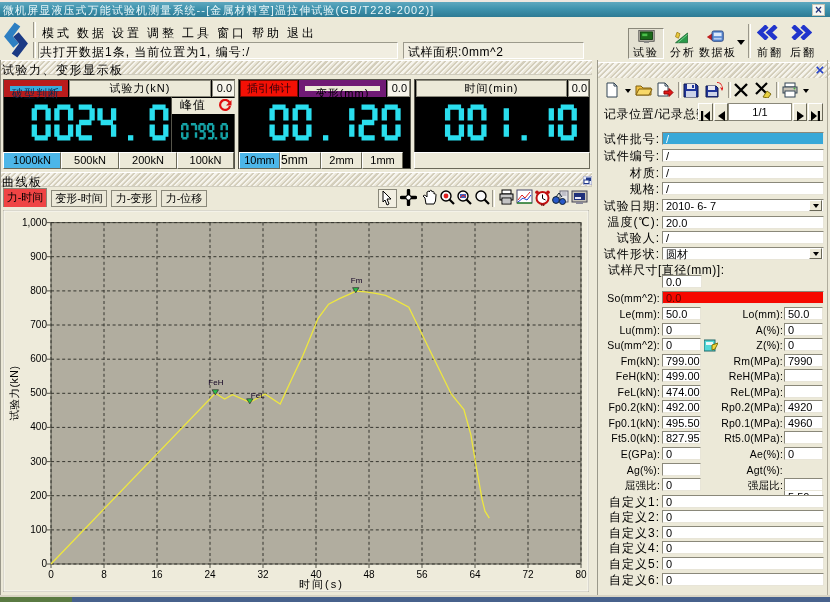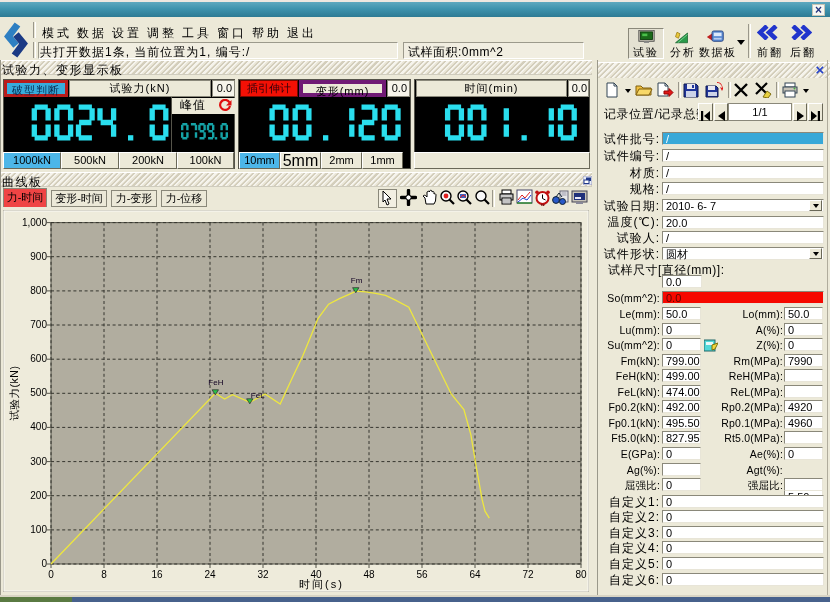--- a/index.html
+++ b/index.html
@@ -5,20 +5,21 @@
 html,body{width:830px;height:602px;overflow:hidden}
 body{font-family:"Liberation Sans",sans-serif;background:#ece9d8;position:relative}
 .abs{position:absolute}
 .hatch{background:#eae6d7 repeating-linear-gradient(135deg,rgba(255,255,255,.55) 0 1.5px,rgba(0,0,0,0) 1.5px 2.5px,rgba(170,162,138,.35) 2.5px 4px)}
 .sunk{border:1px solid;border-color:#9c9a8c #fff #fff #9c9a8c;background:#f1eee1}
 .fld{position:absolute;height:13px;background:#fff;border:1px solid;border-color:#8a887a #e8e5d8 #e8e5d8 #8a887a;font-size:11px;line-height:11px;padding:1px 0 0 3px;color:#000;white-space:nowrap}
 .lbl{position:absolute;font-size:12px;color:#000;text-align:right;white-space:nowrap;letter-spacing:1px;line-height:14px}
 </style></head><body>
 <div class="abs" style="left:0;top:0;width:830px;height:2px;background:#efe7e0"></div>
 <div class="abs" style="left:0;top:2px;width:830px;height:15px;background:linear-gradient(#5fa8bf,#3f93ae 45%,#2e7b94)">
+ <div class="abs" style="left:3px;top:1px;color:#e8f6f8;font-size:11px;letter-spacing:1.1px;white-space:nowrap">微机屏显液压式万能试验机测量系统--[金属材料室]温拉伸试验(GB/T228-2002)]</div>
  <div class="abs" style="left:812px;top:2px;width:13px;height:12px;background:#f7f7f2;border:1px solid #c8c4b4;font-size:12px;font-weight:bold;text-align:center;line-height:11px;color:#25357f">×</div>
 </div>
 <div class="abs" style="left:0;top:17px;width:830px;height:43px;background:#ece9d8"></div>
 <svg class="abs" style="left:0px;top:20px" width="30" height="40" viewBox="0 0 30 40">
 <path d="M17.5 4.5 L8.5 16.5 L16 25.5" fill="none" stroke="#2e7fc2" stroke-width="7"></path>
 <path d="M14.5 35.5 L23.5 23.5 L16 14.5" fill="none" stroke="#1b3a85" stroke-width="7"></path>
 </svg>
 <div class="abs" style="left:33px;top:22px;width:3px;height:16px;border-left:1px solid #9a978a;border-right:1px solid #fff"></div>
 <div class="abs" style="left:33px;top:42px;width:3px;height:16px;border-left:1px solid #9a978a;border-right:1px solid #fff"></div>
 <div class="abs" style="left:42px;top:25px;font-size:12px;letter-spacing:3px;white-space:nowrap">模式</div>
@@ -61,25 +62,25 @@
 <svg class="abs" style="left:790px;top:25px" width="22" height="15" viewBox="0 0 22 15">
     <path d="M3 1l7 6.5L3 14M12 1l7 6.5-7 6.5" fill="none" stroke="#2135cc" stroke-width="4.6"></path>
   </svg>
 <div class="abs" style="left:790px;top:45px;font-size:11px;letter-spacing:2px;white-space:nowrap">后翻</div>
 <div class="abs hatch" style="left:0;top:60px;width:592px;height:15px;border-top:1px solid #fff;border-bottom:1px solid #cfccbe">
 <div style="position:absolute;left:2px;top:1px;font-size:12px;letter-spacing:1.5px;white-space:nowrap">试验力、变形显示板</div>
   </div>
 <div class="abs" style="left:3px;top:79px;width:232px;height:90px;background:#000;border:1px solid #55544a"></div>
 <div class="abs" style="left:238px;top:79px;width:173px;height:90px;background:#000;border:1px solid #55544a"></div>
 <div class="abs" style="left:414px;top:79px;width:176px;height:90px;background:#000;border:1px solid #55544a"></div>
-<div class="abs" style="left:4px;top:80px;width:64px;height:17px;background:#38acdc;border:3px solid #b91c1c;color:#0a2a50;font-size:11px;text-align:center;line-height:15px;letter-spacing:1px">破型判断</div>
+<div class="abs" style="left:4px;top:80px;width:64px;height:17px;background:#38acdc;border:6px solid #b91c1c;color:#0a2a50;font-size:11px;text-align:center;line-height:15px;letter-spacing:1px">破型判断</div>
 <div class="abs" style="left:69px;top:80px;width:142px;height:17px;background:#ece9d8;border:1px solid #8a887a;font-size:11px;text-align:center;line-height:15px;letter-spacing:1px">试验力(kN)</div>
 <div class="abs" style="left:212px;top:80px;width:23px;height:17px;background:#f6f4ea;border:1px solid #8a887a;font-size:11px;text-align:right;line-height:15px;padding-right:2px">0.0</div>
 <div class="abs" style="left:240px;top:80px;width:58px;height:17px;background:#f31005;border:1px solid #7a0800;color:#30000a;font-size:11px;text-align:center;line-height:15px">插引伸计</div>
-<div class="abs" style="left:299px;top:80px;width:87px;height:17px;background:#ece9d8;border:4px solid #701a75;font-size:11px;text-align:center;line-height:15px;letter-spacing:1px">变形(mm)</div>
+<div class="abs" style="left:299px;top:80px;width:87px;height:17px;background:#ece9d8;border:6px solid #701a75;font-size:11px;text-align:center;line-height:15px;letter-spacing:1px">变形(mm)</div>
 <div class="abs" style="left:387px;top:80px;width:23px;height:17px;background:#f6f4ea;border:1px solid #8a887a;font-size:11px;text-align:right;line-height:15px;padding-right:2px">0.0</div>
 <div class="abs" style="left:416px;top:80px;width:151px;height:17px;background:#ece9d8;border:1px solid #8a887a;font-size:11px;text-align:center;line-height:15px;letter-spacing:1px">时间(min)</div>
 <div class="abs" style="left:568px;top:80px;width:21px;height:17px;background:#f6f4ea;border:1px solid #8a887a;font-size:11px;text-align:right;line-height:15px;padding-right:1px">0.0</div>
 <div class="abs" style="left:171px;top:97px;width:1px;height:55px;background:#55544a"></div>
 <div class="abs" style="left:172px;top:98px;width:63px;height:16px;background:#ece9d8;font-size:12px;line-height:15px;letter-spacing:1px;padding-left:8px">峰值</div>
 <svg class="abs" style="left:218px;top:99px" width="14" height="14" viewBox="0 0 14 14">
 <path d="M11.5 3.5 A5 5 0 1 0 12 7" fill="none" stroke="#e01010" stroke-width="2.2"></path>
 <polygon points="13.5,1 13.5,6.5 8,6.5" fill="#e01010"></polygon>
   </svg>
 <svg class="abs" style="left:3px;top:98px" width="168" height="52">
@@ -96,21 +97,21 @@
   </svg>
 <svg class="abs" style="left:414px;top:98px" width="175" height="52">
     <path d="M33.9 9.2L47.1 9.2M47.4 10.3L47.4 22.5M47.4 26.5L47.4 38.7M33.9 39.9L47.1 39.9M33.6 26.5L33.6 38.7M33.6 10.3L33.6 22.5M56.5 9.2L69.7 9.2M69.9 10.3L69.9 22.5M69.9 26.5L69.9 38.7M56.5 39.9L69.7 39.9M56.2 26.5L56.2 38.7M56.2 10.3L56.2 22.5M92.3 10.3L92.3 22.5M92.3 26.5L92.3 38.7M137.3 10.3L137.3 22.5M137.3 26.5L137.3 38.7M146.7 9.2L159.9 9.2M160.2 10.3L160.2 22.5M160.2 26.5L160.2 38.7M146.7 39.9L159.9 39.9M146.5 26.5L146.5 38.7M146.5 10.3L146.5 22.5" stroke="#2adeee" stroke-width="5.3" fill="none"></path>
     <rect x="107.5" y="37.2" width="5.3" height="5.3" fill="#2adeee"></rect>
   </svg>
 <div class="abs" style="left:3px;top:151.5px;width:58px;height:17px;background:#4cb6e8;border:1px solid;border-color:#fff #6a6858 #6a6858 #fff;font-size:11px;text-align:center;line-height:15px">1000kN</div>
 <div class="abs" style="left:61px;top:151.5px;width:58px;height:17px;background:#ece9d8;border:1px solid;border-color:#fff #6a6858 #6a6858 #fff;font-size:11px;text-align:center;line-height:15px">500kN</div>
 <div class="abs" style="left:119px;top:151.5px;width:58px;height:17px;background:#ece9d8;border:1px solid;border-color:#fff #6a6858 #6a6858 #fff;font-size:11px;text-align:center;line-height:15px">200kN</div>
 <div class="abs" style="left:177px;top:151.5px;width:57px;height:17px;background:#ece9d8;border:1px solid;border-color:#fff #6a6858 #6a6858 #fff;font-size:11px;text-align:center;line-height:15px">100kN</div>
 <div class="abs" style="left:239px;top:151.5px;width:41px;height:17px;background:#4cb6e8;border:1px solid;border-color:#fff #6a6858 #6a6858 #fff;font-size:11px;text-align:center;line-height:15px">10mm</div>
-<div class="abs" style="left:280px;top:151.5px;width:41px;height:17px;background:#ece9d8;border:1px solid;border-color:#fff #6a6858 #6a6858 #fff;font-size:16px;text-align:center;line-height:15px">5mm</div>
+<div class="abs" style="left:280px;top:151.5px;width:41px;height:17px;background:#ece9d8;border:1px solid;border-color:#fff #6a6858 #6a6858 #fff;font-size:12px;text-align:left;line-height:15px">5mm</div>
 <div class="abs" style="left:321px;top:151.5px;width:41px;height:17px;background:#ece9d8;border:1px solid;border-color:#fff #6a6858 #6a6858 #fff;font-size:11px;text-align:center;line-height:15px">2mm</div>
 <div class="abs" style="left:362px;top:151.5px;width:41px;height:17px;background:#ece9d8;border:1px solid;border-color:#fff #6a6858 #6a6858 #fff;font-size:11px;text-align:center;line-height:15px">1mm</div>
 <div class="abs" style="left:414px;top:151.5px;width:176px;height:17px;background:#ece9d8;border:1px solid;border-color:#fff #6a6858 #6a6858 #fff"></div>
 <div class="abs hatch" style="left:0;top:172px;width:592px;height:15px;border-top:1px solid #fff;border-bottom:1px solid #cfccbe">
 <div style="position:absolute;left:2px;top:1px;font-size:12px;letter-spacing:1.5px;white-space:nowrap">曲线板</div>
 <svg style="position:absolute;left:583px;top:3px" width="9" height="9" viewBox="0 0 9 9">
 <rect x="0" y="0" width="9" height="9" fill="#e6ecf8" stroke="#99b"></rect>
 <rect x="3" y="1.5" width="5" height="3.5" fill="#223a8a"></rect>
       <rect x="1" y="4" width="5" height="3.5" fill="#fff" stroke="#223a8a"></rect>
     </svg>

